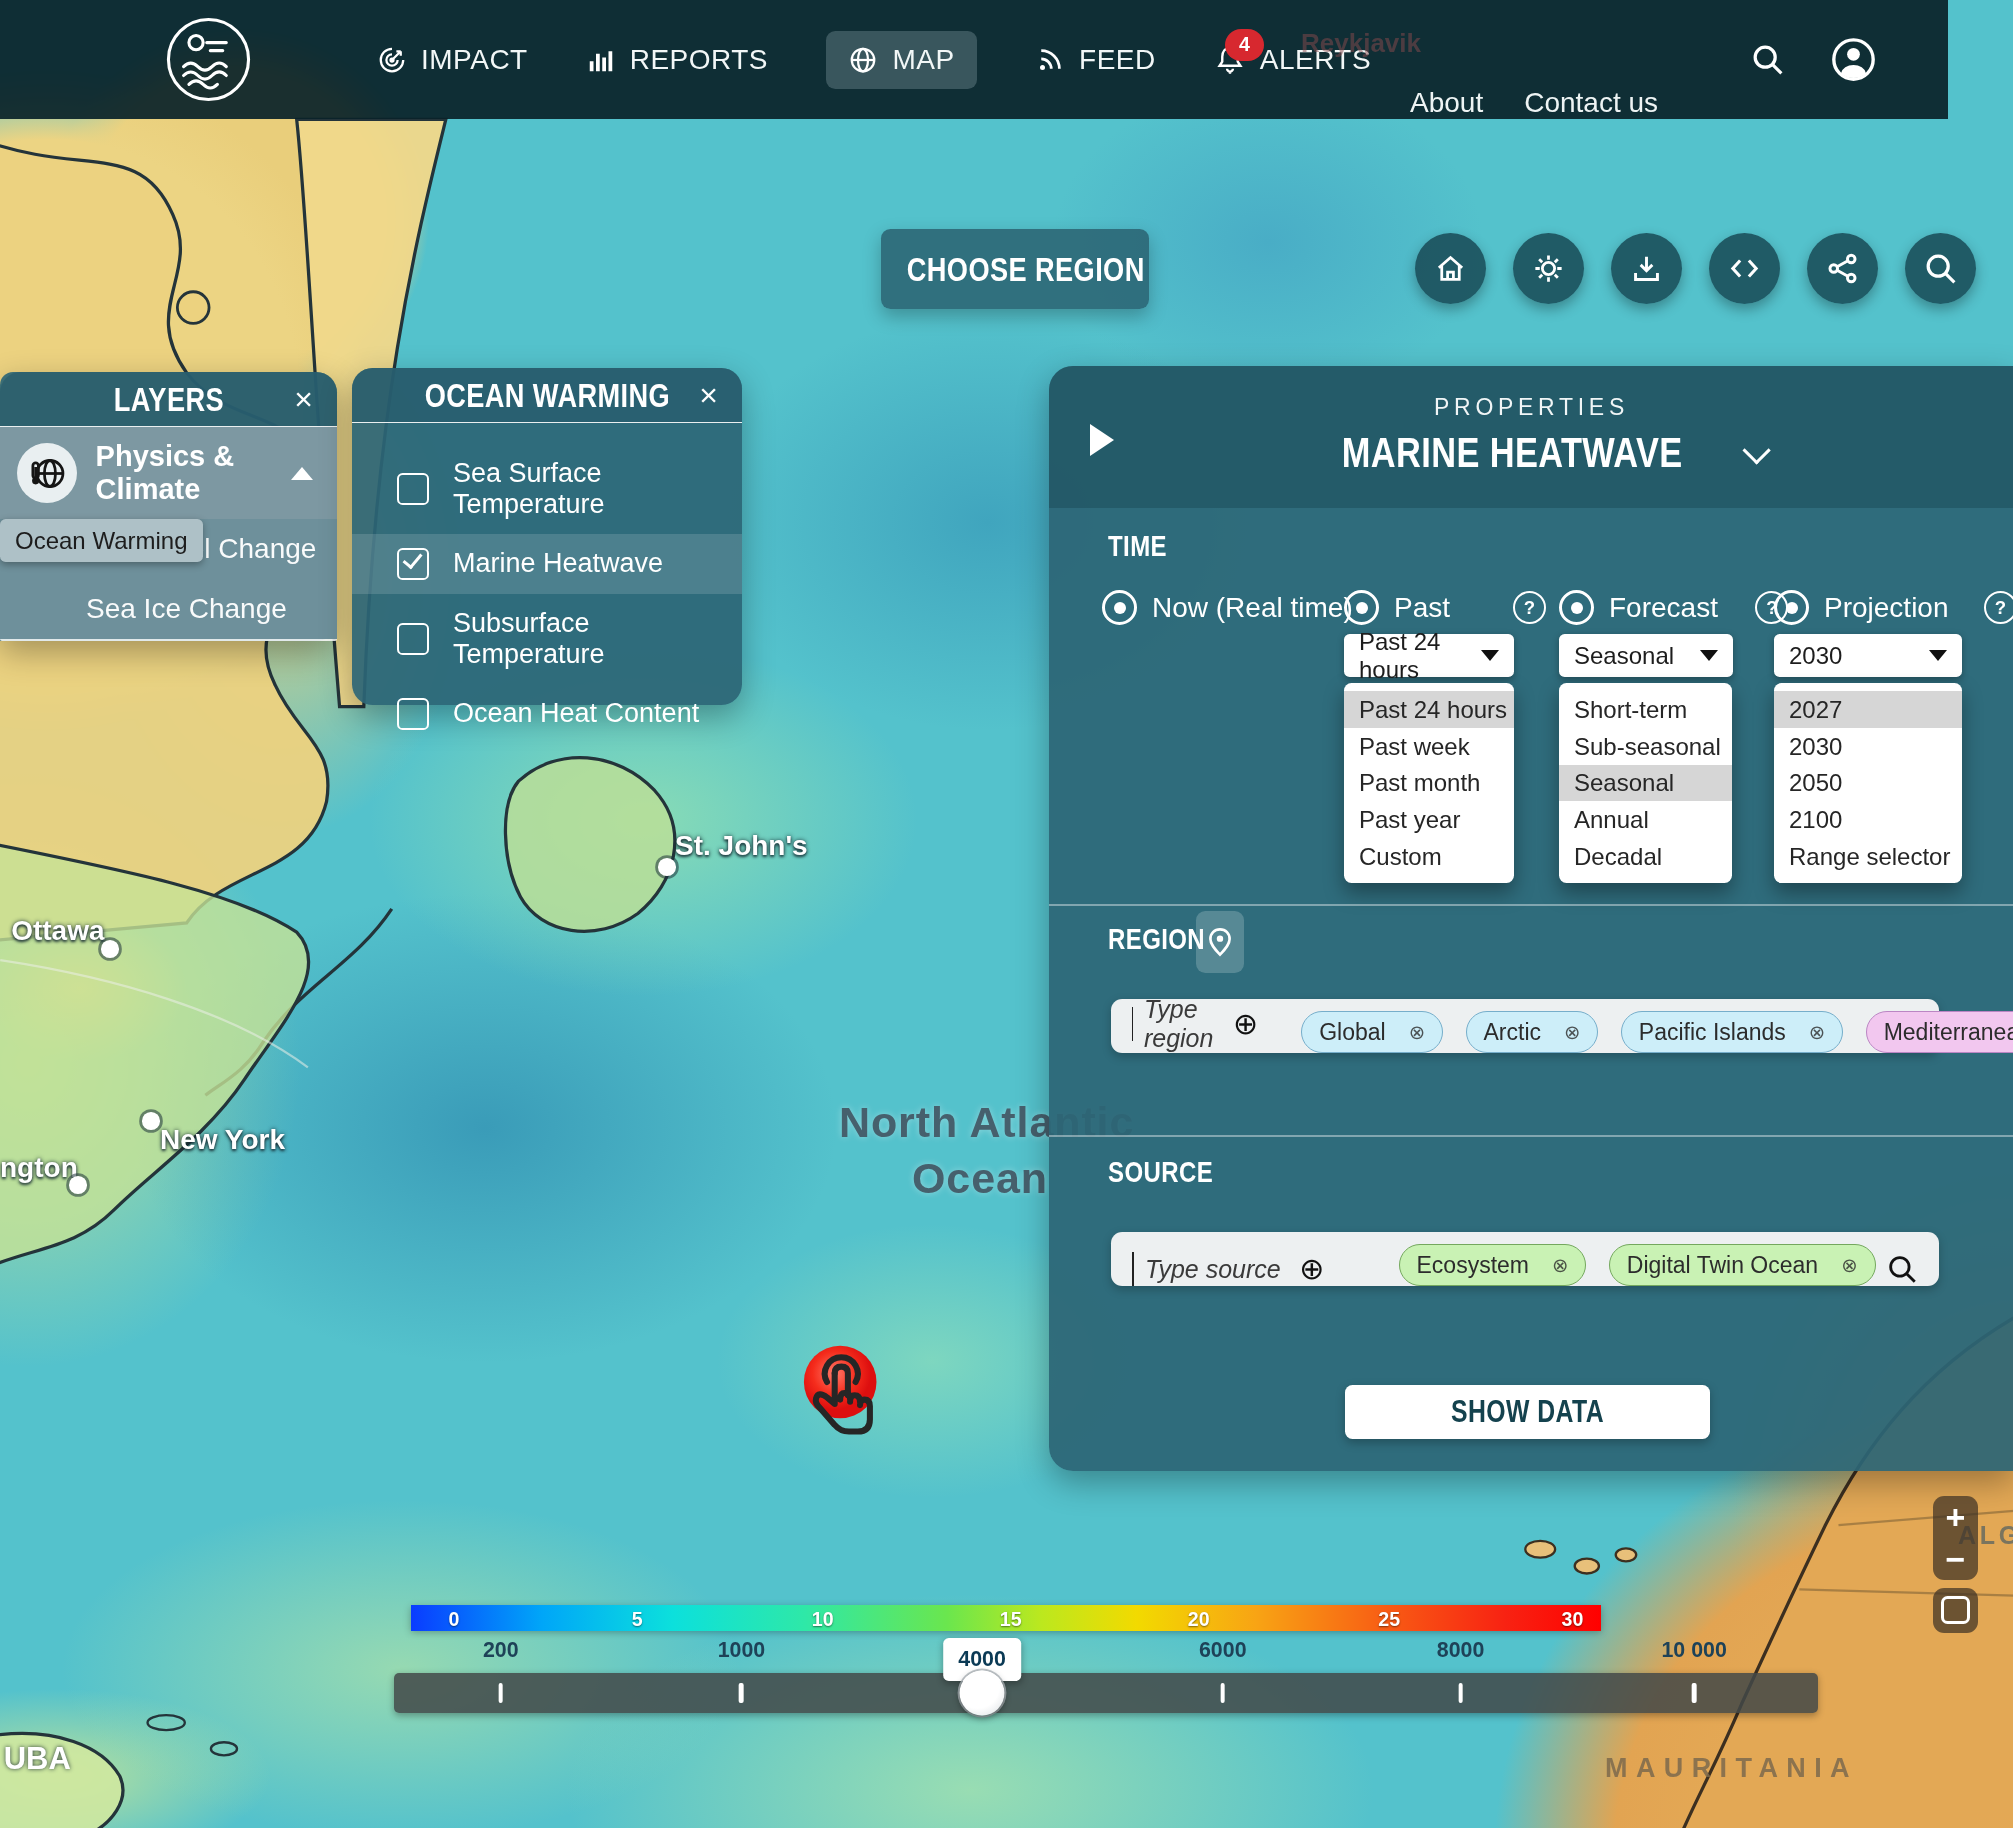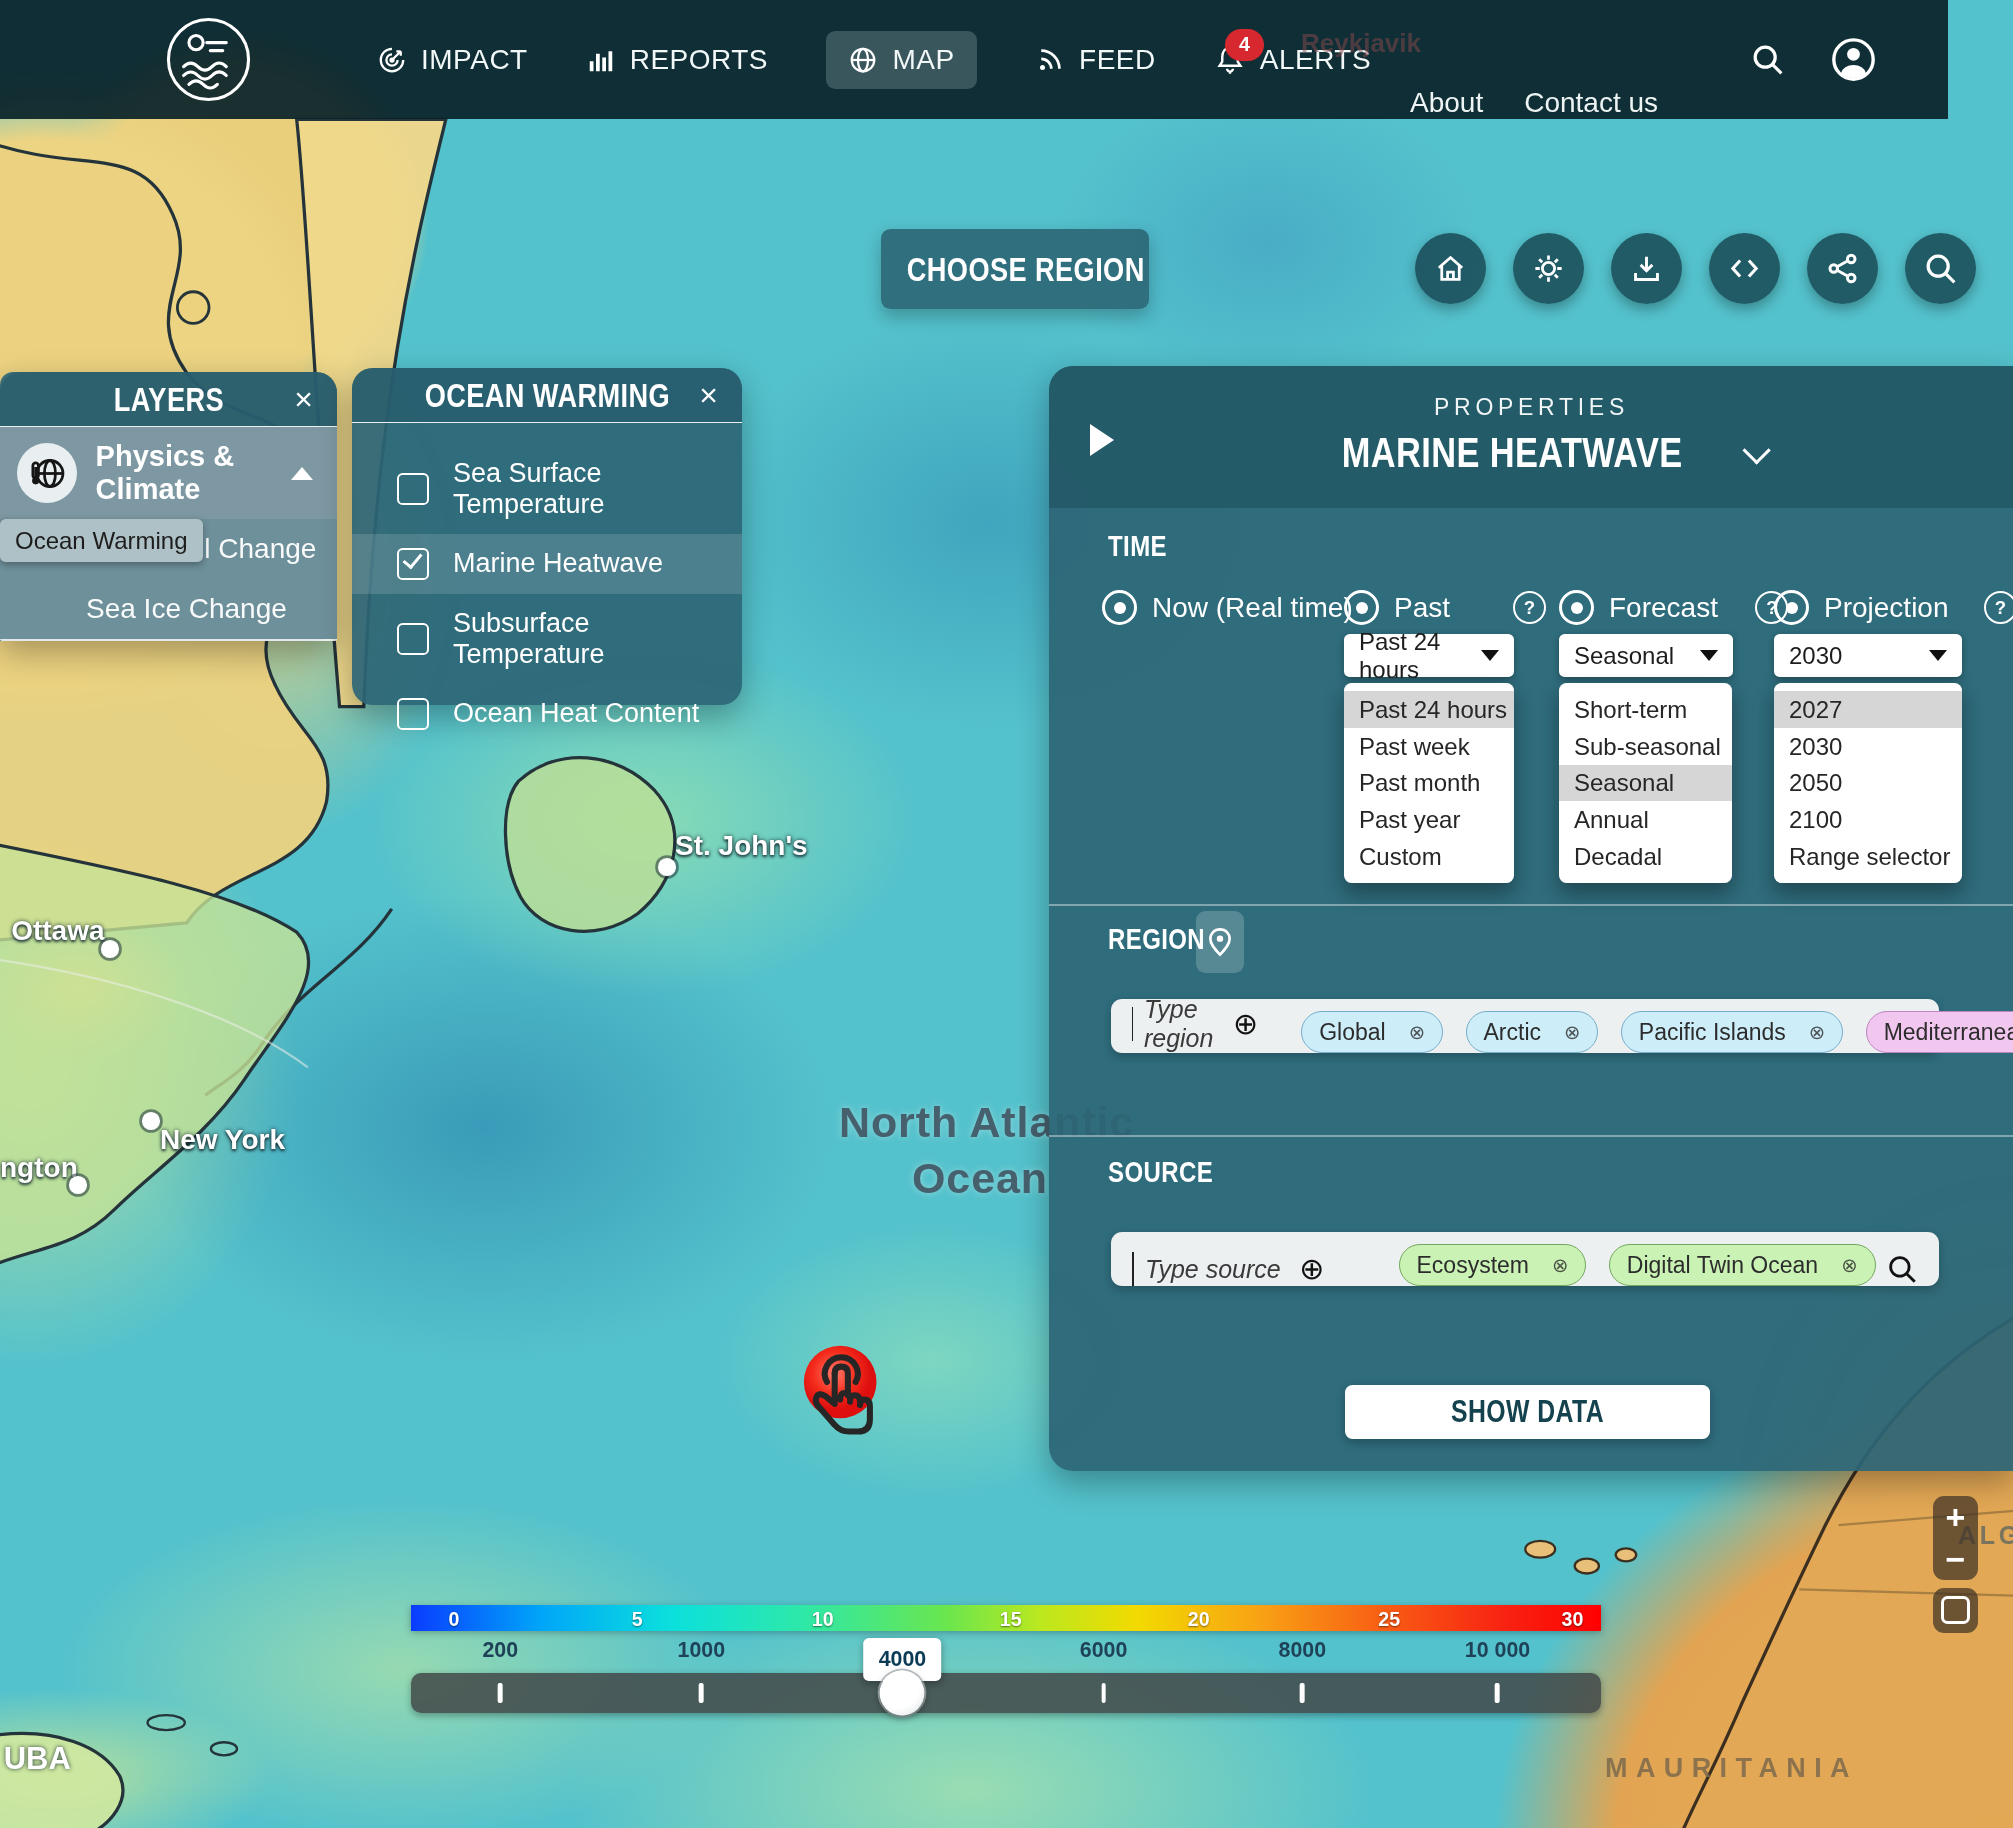--- a/index.html
+++ b/index.html
@@ -136,22 +136,22 @@
   .show-data{position:absolute;left:296px;top:1019px;width:365px;height:54px;background:#fff;border-radius:7.5px;
         display:flex;align-items:center;justify-content:center;color:#14424e;box-shadow:0 3.7px 9.3px rgba(0,0,0,.25)}
   .show-data .t{font-size:31px}
 
   
   .colorbar{position:absolute;left:411px;top:1605px;width:1190px;height:26px;z-index:4;
         background:linear-gradient(90deg,#0a3cff 0%,#00a6f8 11%,#0ce0dc 22%,#2ee8a8 33%,#6ae64e 45%,#bce81e 53%,#f2da00 61%,#f8a414 71%,#f85c14 82%,#f82212 92%,#ff0000 100%);
         box-shadow:0 1.9px 7.5px rgba(0,0,0,.3)}
   .cb-tick{position:absolute;top:2.8px;transform:translateX(-50%);color:#fff;font-size:19.6px;font-weight:700;
         text-shadow:0 0.9px 1.9px rgba(0,0,0,.5)}
-  .depth{position:absolute;left:411px;top:1673px;width:1190px;height:40px;z-index:4;
-        background:rgba(66,72,72,.85);border-radius:10px;box-shadow:0 2.8px 7.5px rgba(0,0,0,.3)}
+  .depth{position:absolute;left:394px;top:1673px;width:1424px;height:40px;z-index:4;
+        background:rgba(66,72,72,.85);border-radius:5px;box-shadow:0 2.8px 7.5px rgba(0,0,0,.3)}
   .d-tick{position:absolute;top:10.3px;width:4.7px;height:19.6px;background:#fff;border-radius:1.9px;transform:translateX(-50%)}
   .d-lbl{position:absolute;top:-35px;transform:translateX(-50%);color:#1e4258;font-size:21.4px;font-weight:600;white-space:nowrap}
   .d-lbl.sel{color:#0b3a55;font-weight:800}
   .d-handle{position:absolute;left:41.3%;top:50%;transform:translate(-50%,-50%);width:45px;height:45px;border-radius:50%;
         background:radial-gradient(circle at 40% 35%,#ffffff 55%,#d8dde0 100%);
         box-shadow:0 2.8px 7.5px rgba(0,0,0,.45),0 0 0 1.9px rgba(180,188,192,.8)}
   .zoomctl{position:absolute;left:1933px;top:1496px;z-index:6}
   .zbox{width:45px;height:84px;background:rgba(62,50,38,.72);border-radius:11.2px;display:flex;flex-direction:column;
         align-items:center;justify-content:space-around;color:#fff}
   .zbox .zc{font-size:34px;font-weight:700;line-height:1}

